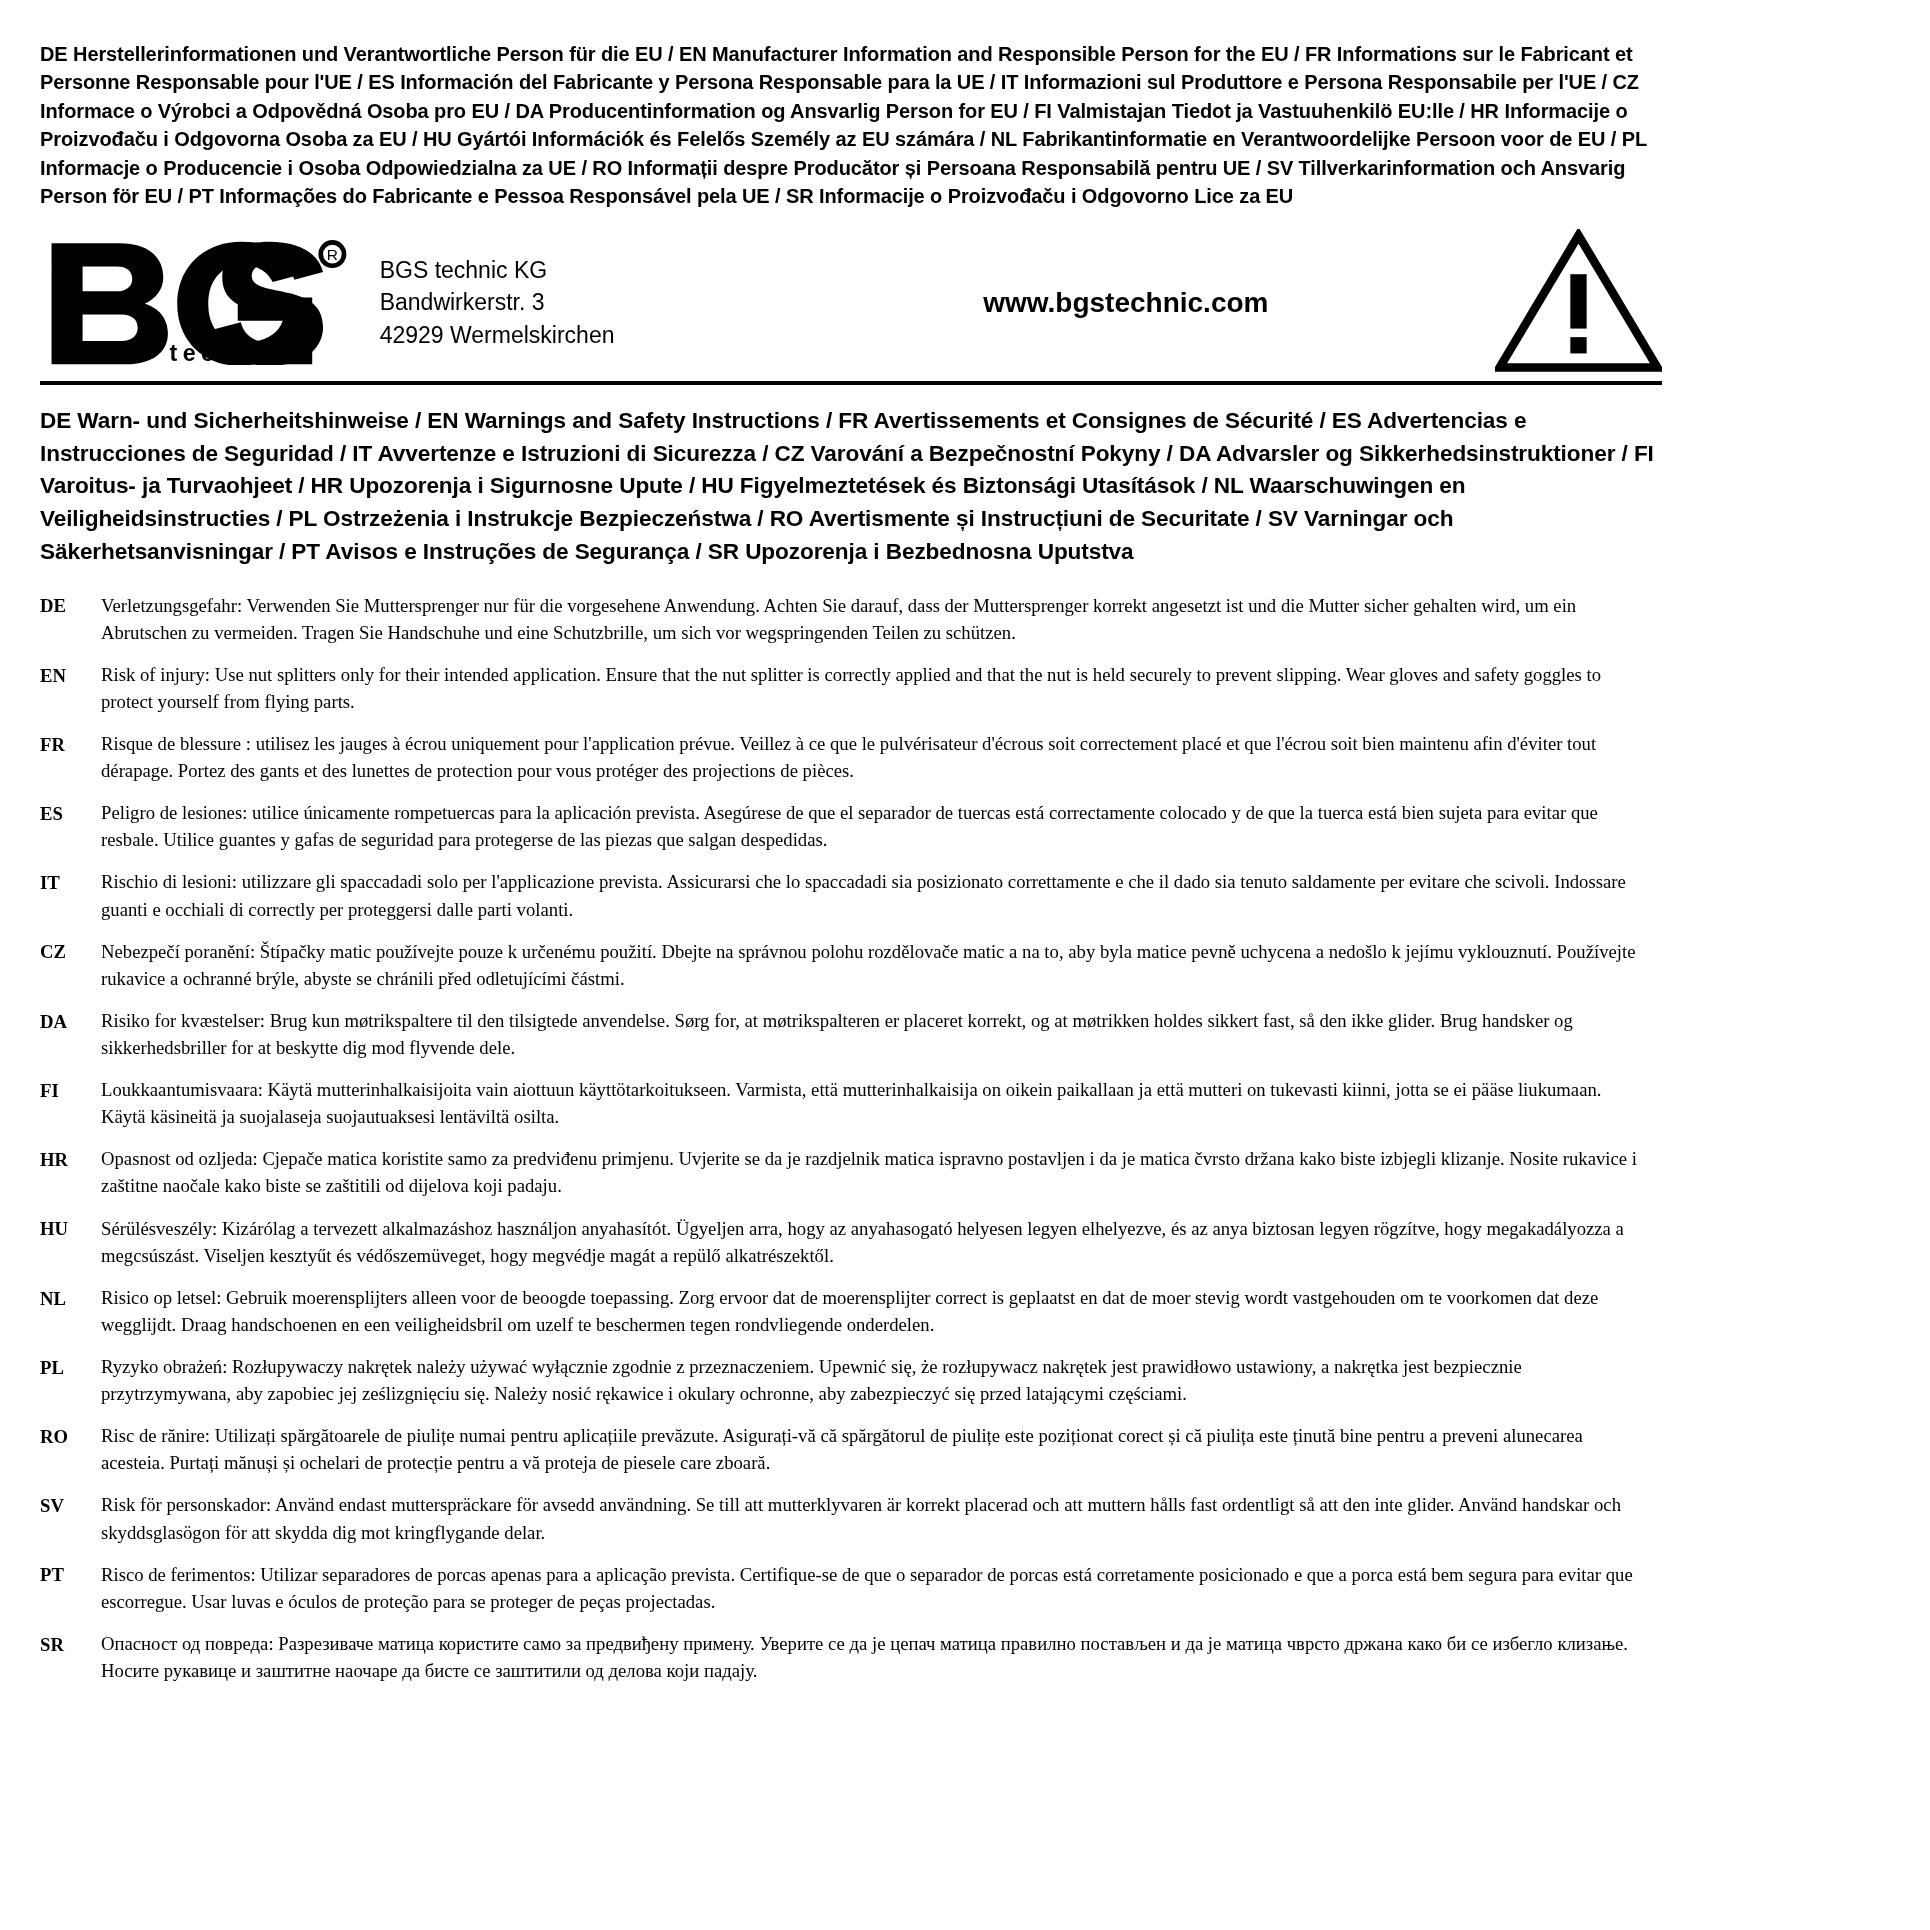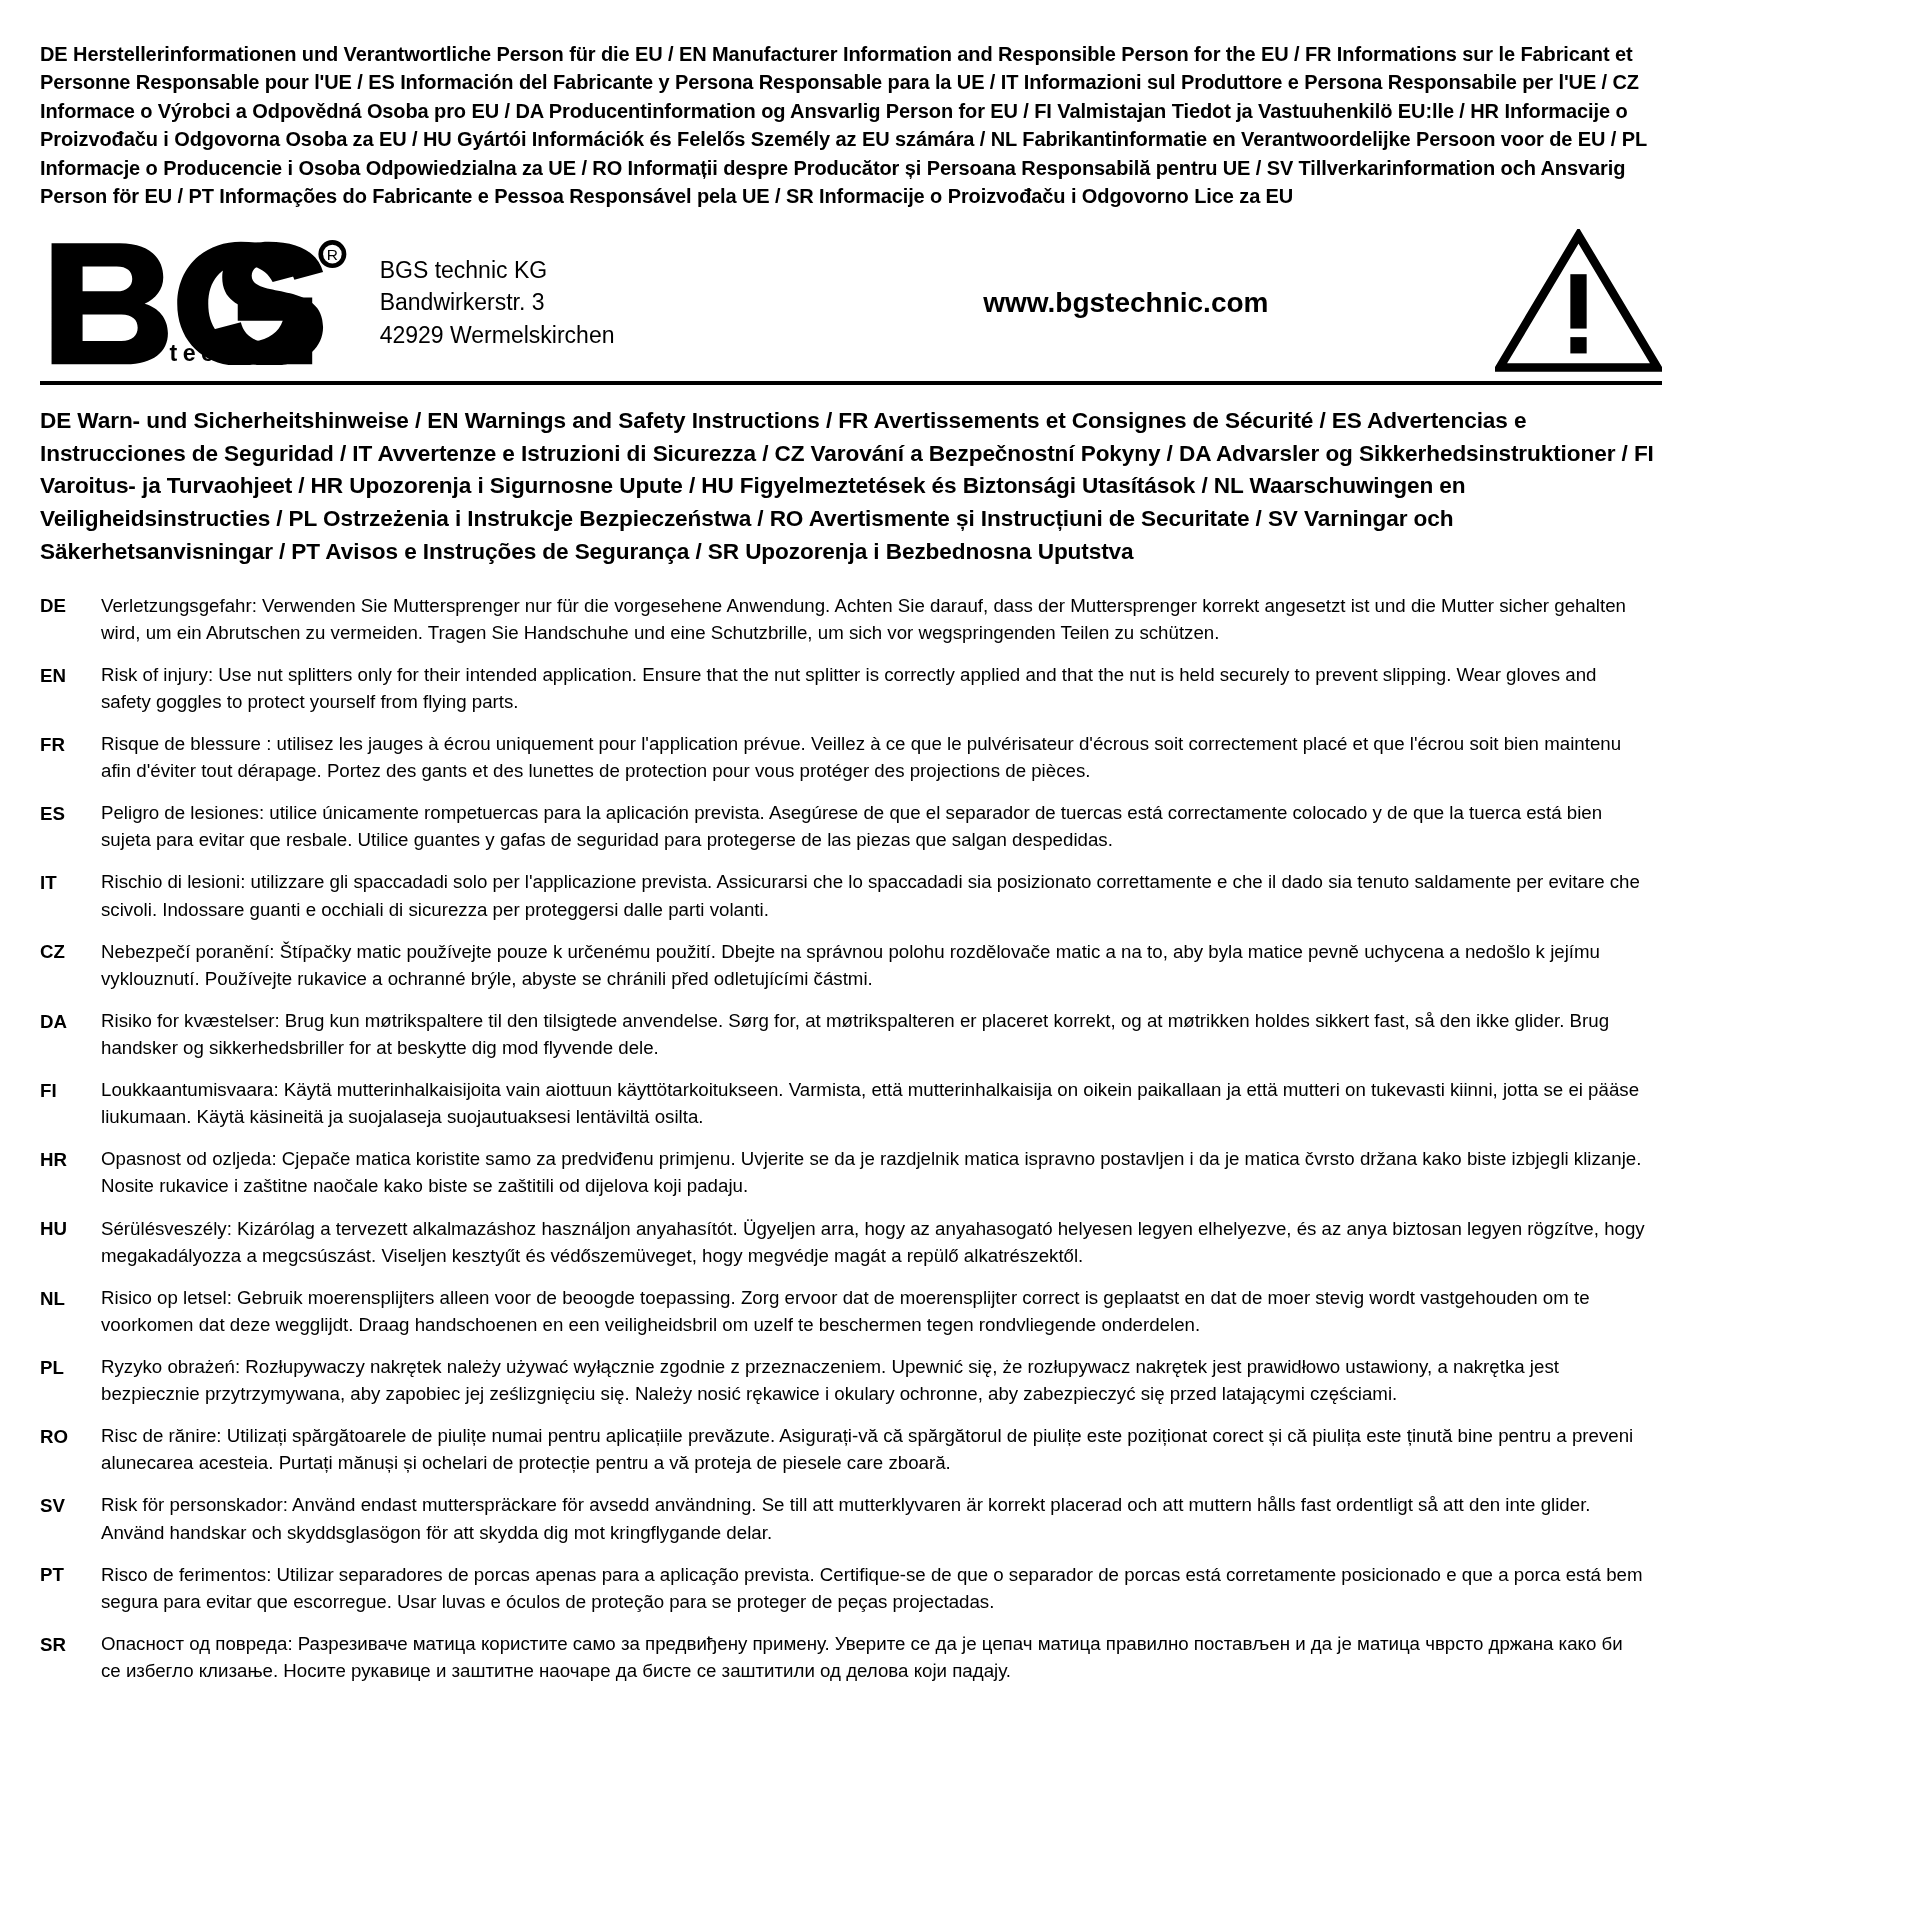--- a/index.html
+++ b/index.html
@@ -76,21 +76,21 @@
   
   .warn-title {
     font-weight: bold;
     font-size: 22.6px;
     line-height: 1.45;
     letter-spacing: -0.1px;
     margin: 0 0 23px 0;
   }
 
   
-  .lang-list { margin-top: 16px; }
+  .lang-list { margin-top: 16px; font-family: Liberation Serif, serif; }
   .lang-row {
     display: flex;
     align-items: flex-start;
     margin-bottom: 15px;
   }
   .lang-code {
     flex: 0 0 61px;
     font-weight: bold;
     font-size: 18.7px;
     line-height: 1.45;
@@ -169,21 +169,21 @@
       <div class="lang-text">Risque de blessure : utilisez les jauges à écrou uniquement pour l'application prévue. Veillez à ce que le pulvérisateur d'écrous soit correctement placé et que l'écrou soit bien maintenu afin d'éviter tout dérapage. Portez des gants et des lunettes de protection pour vous protéger des projections de pièces.</div>
     </div>
 
     <div class="lang-row">
       <div class="lang-code">ES</div>
       <div class="lang-text">Peligro de lesiones: utilice únicamente rompetuercas para la aplicación prevista. Asegúrese de que el separador de tuercas está correctamente colocado y de que la tuerca está bien sujeta para evitar que resbale. Utilice guantes y gafas de seguridad para protegerse de las piezas que salgan despedidas.</div>
     </div>
 
     <div class="lang-row">
       <div class="lang-code">IT</div>
-      <div class="lang-text">Rischio di lesioni: utilizzare gli spaccadadi solo per l'applicazione prevista. Assicurarsi che lo spaccadadi sia posizionato correttamente e che il dado sia tenuto saldamente per evitare che scivoli. Indossare guanti e occhiali di sicurezza per proteggersi dalle parti volanti.</div>
+      <div class="lang-text">Rischio di lesioni: utilizzare gli spaccadadi solo per l'applicazione prevista. Assicurarsi che lo spaccadadi sia posizionato correttamente e che il dado sia tenuto saldamente per evitare che scivoli. Indossare guanti e occhiali di correctly per proteggersi dalle parti volanti.</div>
     </div>
 
     <div class="lang-row">
       <div class="lang-code">CZ</div>
       <div class="lang-text">Nebezpečí poranění: Štípačky matic používejte pouze k určenému použití. Dbejte na správnou polohu rozdělovače matic a na to, aby byla matice pevně uchycena a nedošlo k jejímu vyklouznutí. Používejte rukavice a ochranné brýle, abyste se chránili před odletujícími částmi.</div>
     </div>
 
     <div class="lang-row">
       <div class="lang-code">DA</div>
       <div class="lang-text">Risiko for kvæstelser: Brug kun møtrikspaltere til den tilsigtede anvendelse. Sørg for, at møtrikspalteren er placeret korrekt, og at møtrikken holdes sikkert fast, så den ikke glider. Brug handsker og sikkerhedsbriller for at beskytte dig mod flyvende dele.</div>

